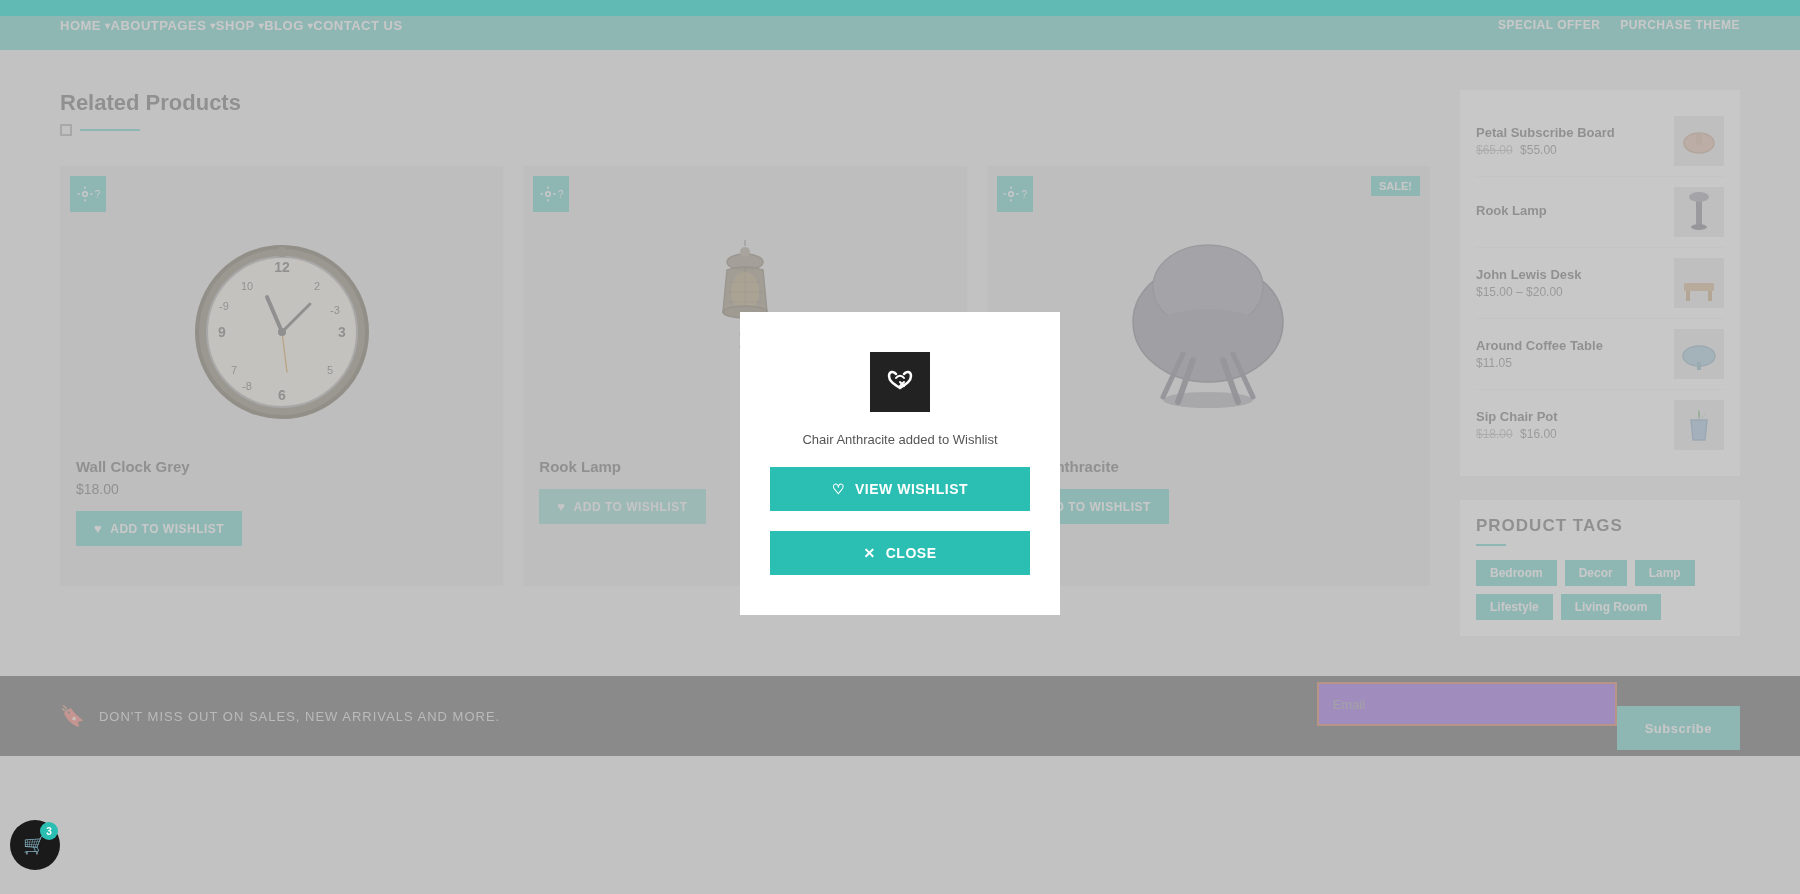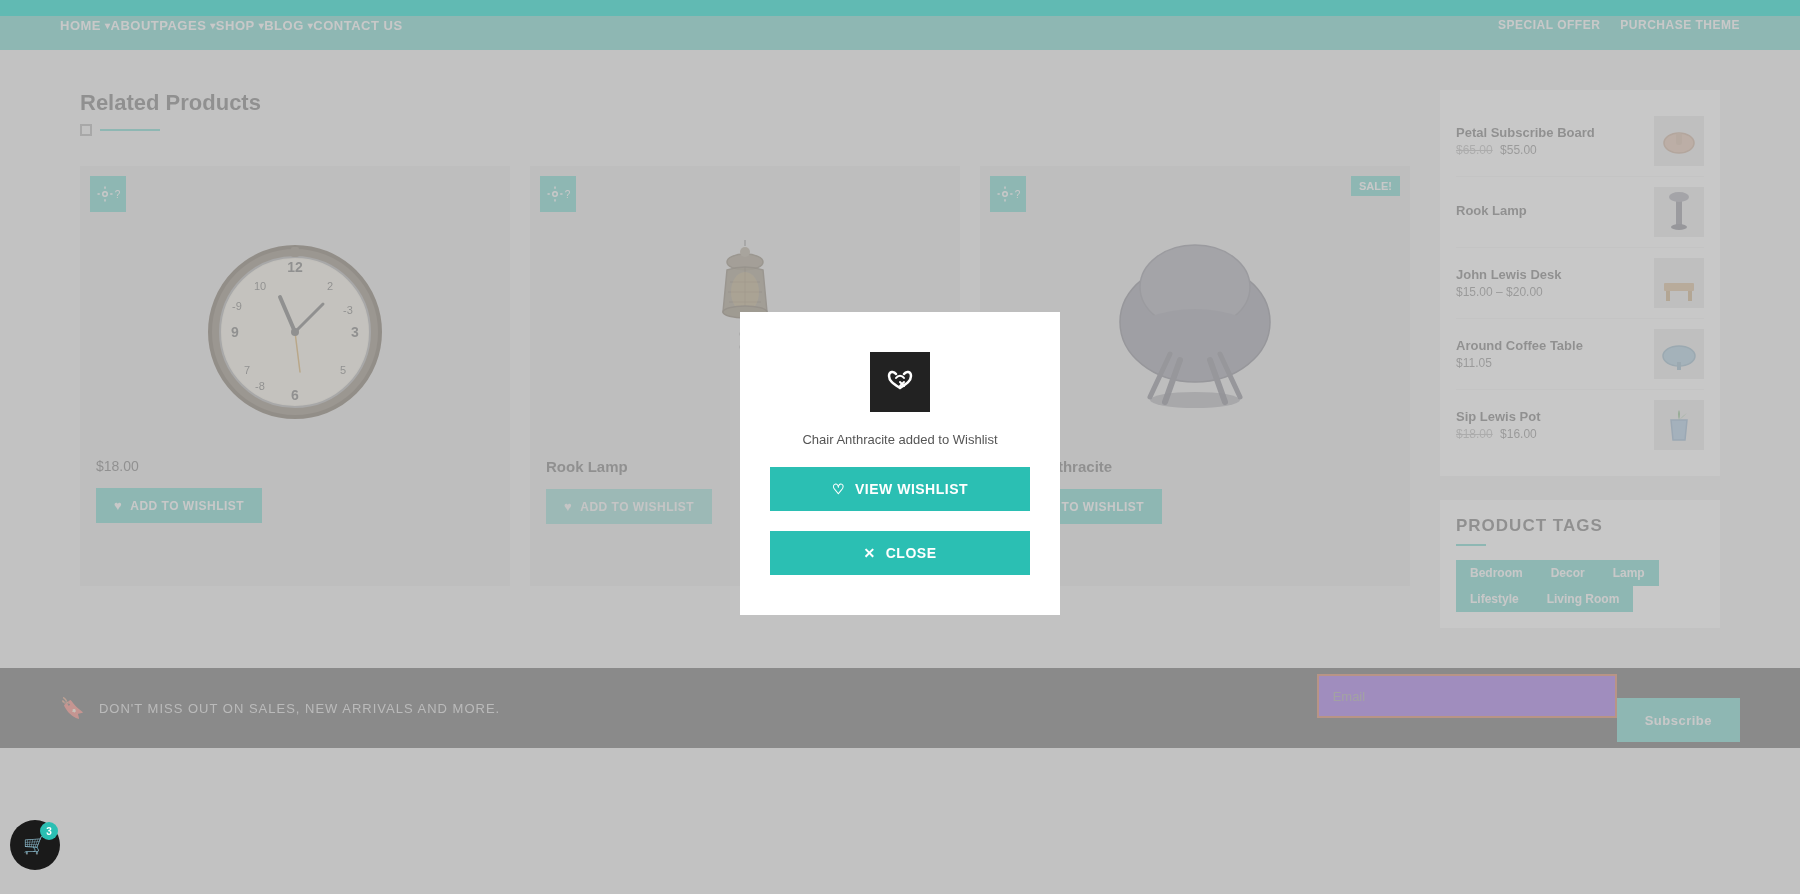--- a/index.html
+++ b/index.html
@@ -28,21 +28,21 @@
       align-items: center;
       gap: 4px;
     }
     .nav-item .chevron { font-size: 10px; }
     .nav-right { display: flex; gap: 20px; align-items: center; }
     .nav-right .nav-item { font-size: 12px; }
 
     
     .main-container {
       display: flex;
-      padding: 40px 80px;
+      padding: 40px 60px;
       gap: 30px;
       position: relative;
     }
 
     
     .content-area { flex: 1; }
 
     .section-title {
       font-size: 22px;
       font-weight: 700;
@@ -191,21 +191,21 @@
       color: #333;
       margin-bottom: 8px;
       letter-spacing: 1px;
     }
     .tags-title-line {
       width: 30px;
       height: 2px;
       background: #2bbfb3;
       margin-bottom: 14px;
     }
-    .tags-container { display: flex; flex-wrap: wrap; }
+    .tags-container { display: flex; flex-wrap: wrap; gap: 8px; }
     .tag {
       background: #2bbfb3;
       color: #fff;
       padding: 6px 14px;
       font-size: 12px;
       font-weight: 600;
       cursor: pointer;
     }
 
     
@@ -437,20 +437,21 @@
               <line x1="90" y1="90" x2="118" y2="62" stroke="#333" stroke-width="3" stroke-linecap="round"></line>
 
               <line x1="90" y1="90" x2="95" y2="130" stroke="#c8861a" stroke-width="1.5" stroke-linecap="round"></line>
 
               <circle cx="90" cy="90" r="4" fill="#333"></circle>
 
               <rect x="86" y="5" width="8" height="10" rx="2" fill="#5a4a35"></rect>
             </svg>
           </div>
           <div class="product-info">
+            <div class="product-name">Wall Clock Grey</div>
             <div class="product-price">$18.00</div>
             <button class="add-wishlist-btn">
               <span class="heart">♥</span>
               <span>ADD TO WISHLIST</span>
             </button>
           </div>
         </div>
 
         <div class="product-card">
           <div class="badge-row">
@@ -609,21 +610,21 @@
           <div class="sidebar-product-thumb">
             <svg width="40" height="40" viewBox="0 0 40 40">
               <ellipse cx="20" cy="22" rx="16" ry="10" fill="#7aadca" stroke="#5a8daa" stroke-width="1.5"></ellipse>
               <rect x="18" y="28" width="4" height="8" fill="#5a8daa"></rect>
             </svg>
           </div>
         </div>
 
         <div class="sidebar-product-item">
           <div class="sidebar-product-info">
-            <div class="sidebar-product-name">Sip Lewis Pot</div>
+            <div class="sidebar-product-name">Sip Chair Pot</div>
             <div class="sidebar-product-price">
               <span class="old-price">$18.00</span>
               <span>$16.00</span>
             </div>
           </div>
           <div class="sidebar-product-thumb">
             <svg width="40" height="40" viewBox="0 0 40 40">
               <path d="M12,15 L28,15 L26,35 L14,35 Z" fill="#7aaad4" stroke="#5a8ab4" stroke-width="1.5"></path>
               <path d="M20,15 Q22,8 20,5 Q18,8 20,15" fill="#4a9a4a" stroke="none"></path>
               <path d="M20,15 Q25,10 28,8 Q24,12 20,15" fill="#4a9a4a" stroke="none"></path>

